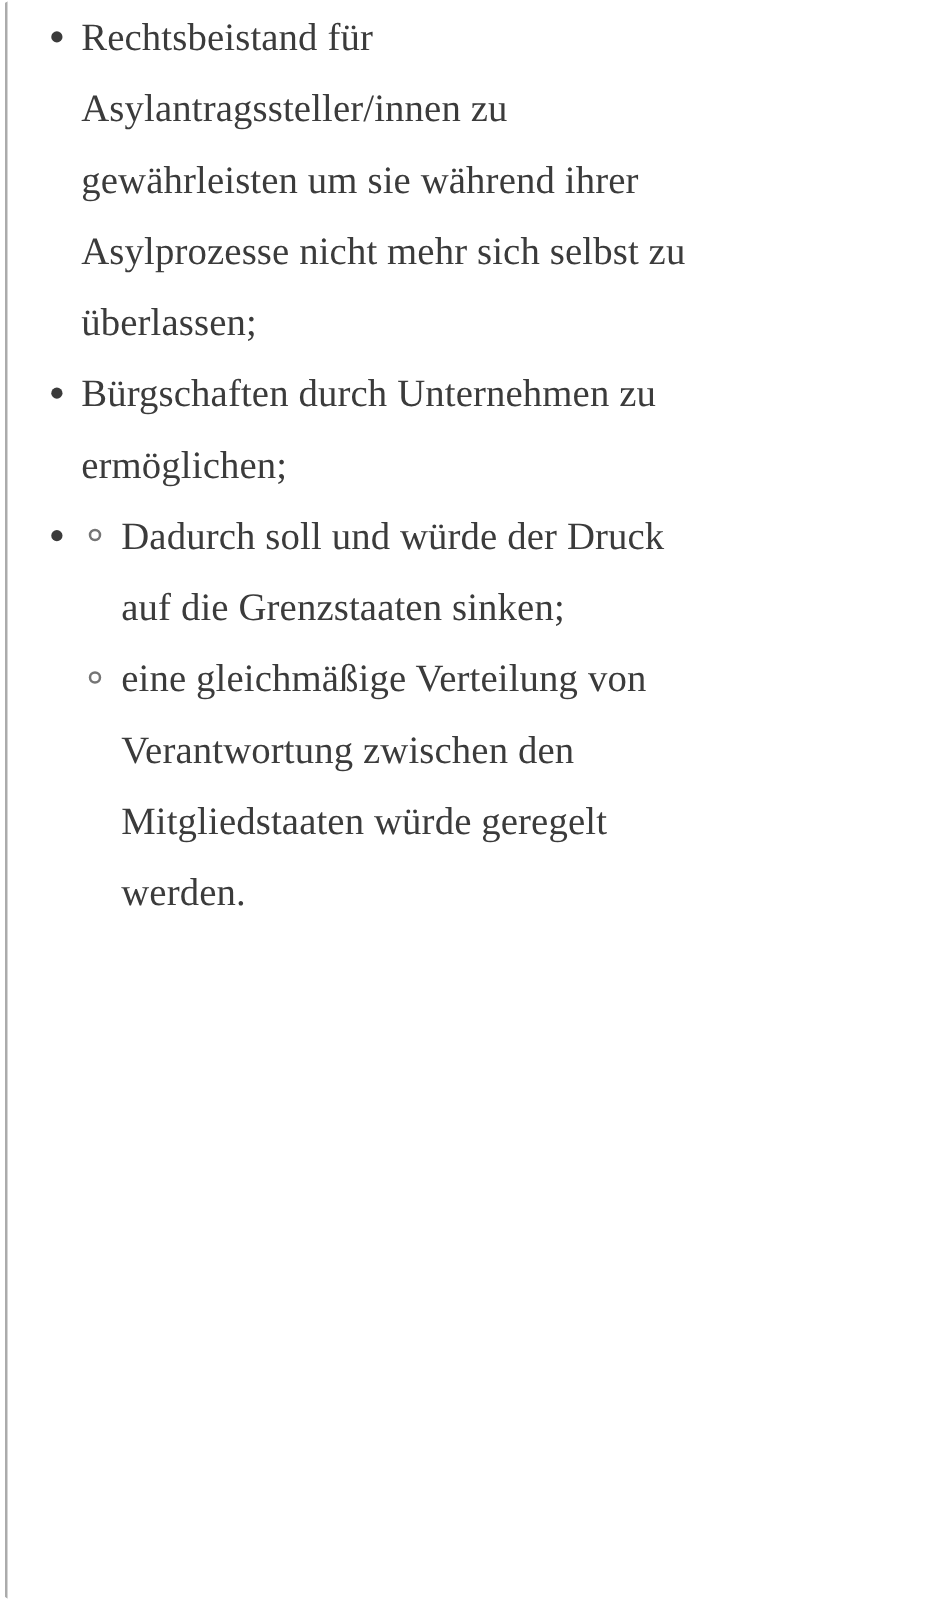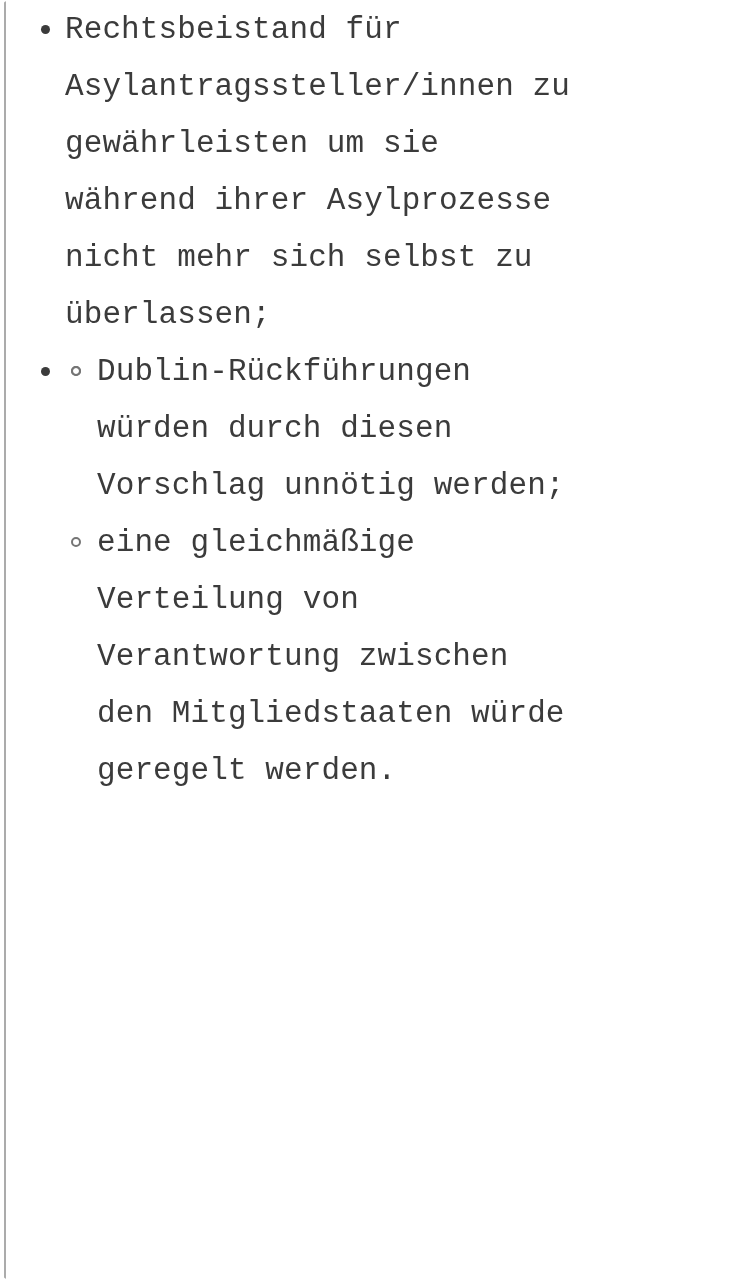--- a/index.html
+++ b/index.html
@@ -6,21 +6,21 @@
     margin: 0;
     padding: 0;
     background: #ffffff;
   }
   .page {
     position: relative;
     width: 627px;
     height: 1280px;
     overflow: hidden;
     background: #ffffff;
-    font-family: Liberation Mono, monospace;
+    font-family: Liberation Serif, serif;
     color: #3b3b3b;
     border-radius: 11px;
   }
   .left-rule {
     position: absolute;
     left: 4px;
     top: 0;
     width: 2px;
     height: 100%;
     background: #ababab;
@@ -71,19 +71,19 @@
     display: inline;
   }
 </style>
 </head>
 <body>
 
 <div class="page" style="background: rgb(255, 255, 255); color: rgb(59, 59, 59);">
   <div class="left-rule" style="background: rgb(171, 171, 171);"></div>
   <ul class="list level-1" id="main-list">
       <li class="item level-1"><span class="marker" style="background: rgb(59, 59, 59);"></span><span class="item-text">Rechtsbeistand für Asylantragssteller/innen zu gewährleisten um sie während ihrer Asylprozesse nicht mehr sich selbst zu überlassen;</span></li>
+      <li class="item level-1"><span class="marker" style="background: rgb(59, 59, 59);"></span><span class="item-text">Bürgschaften durch Unternehmen zu ermöglichen;</span></li>
       <li class="item level-1"><span class="marker" style="background: rgb(59, 59, 59);"></span><ul class="list level-2">
-          <li class="item level-2"><span class="marker" style="border-color: rgb(117, 117, 117);"></span></li>
-          <li class="item level-2"><span class="marker" style="border-color: rgb(117, 117, 117);"></span><span class="item-text">Dublin-Rückführungen würden durch diesen Vorschlag unnötig werden;</span></li>
+          <li class="item level-2"><span class="marker" style="border-color: rgb(117, 117, 117);"></span><span class="item-text">Dadurch soll und würde der Druck auf die Grenzstaaten sinken;</span></li>
           <li class="item level-2"><span class="marker" style="border-color: rgb(117, 117, 117);"></span><span class="item-text">eine gleichmäßige Verteilung von Verantwortung zwischen den Mitgliedstaaten würde geregelt werden.</span></li>
         </ul></li>
     </ul>
 </div>
 
 </body></html>

